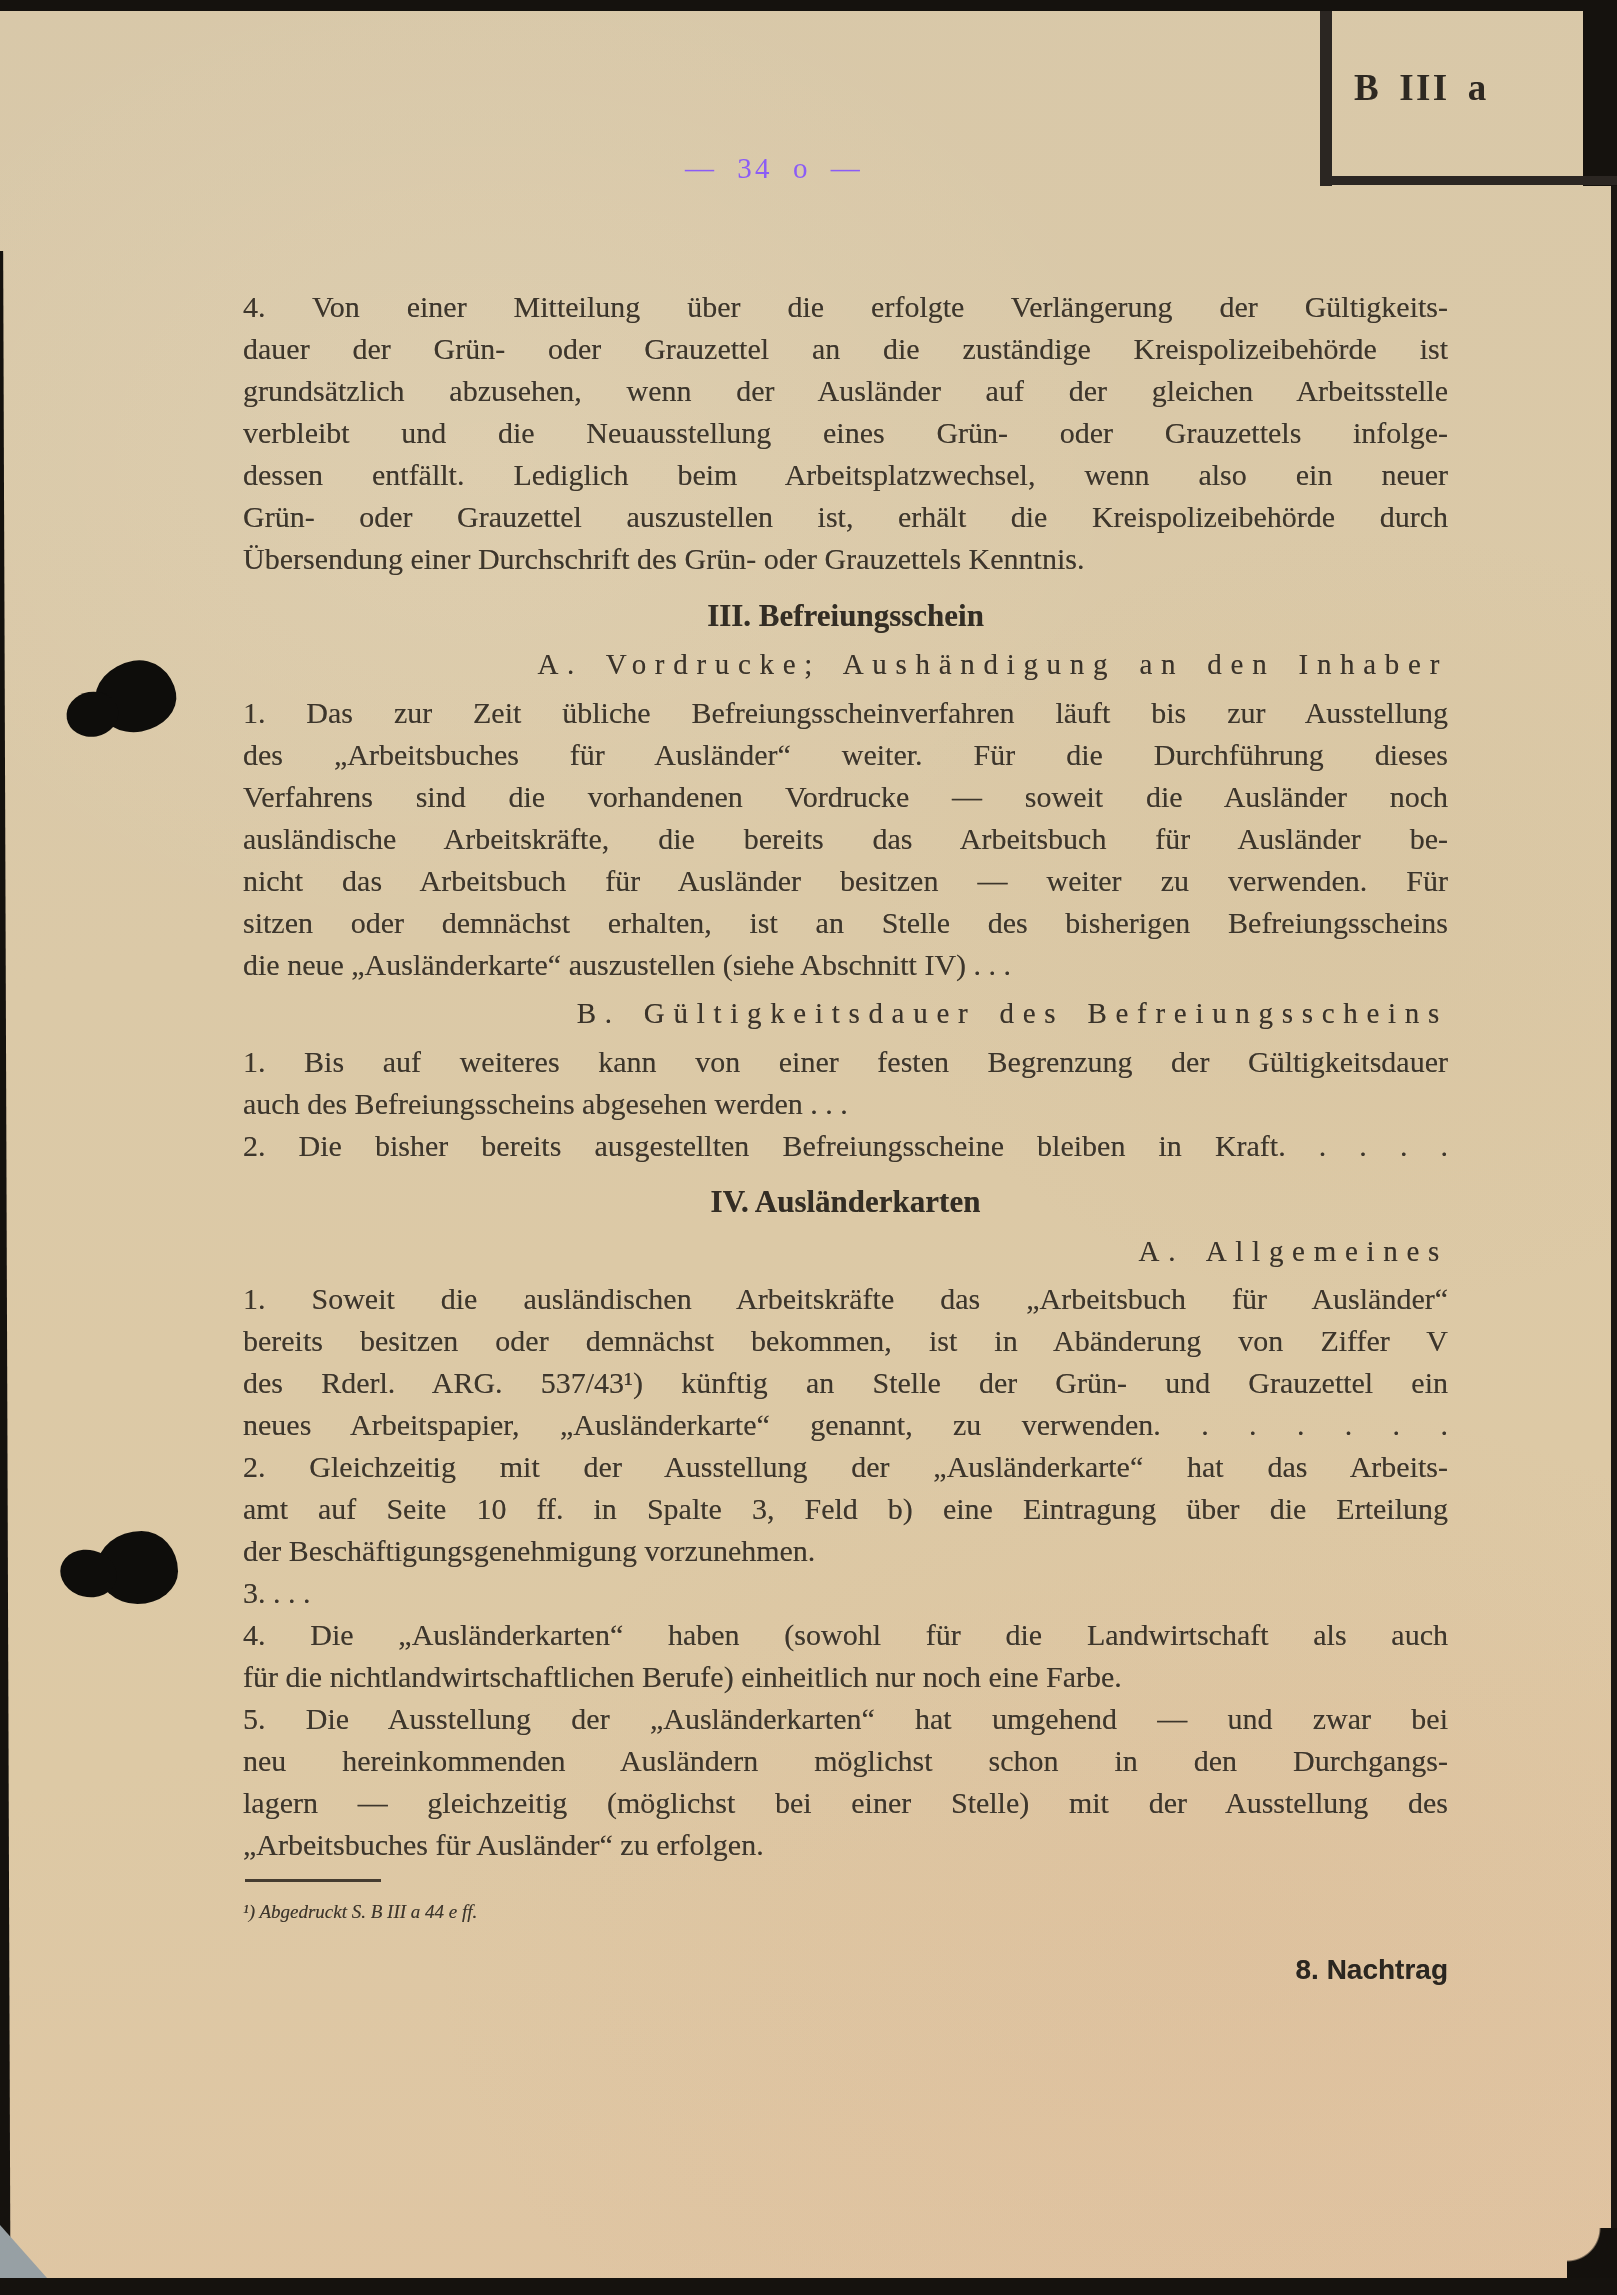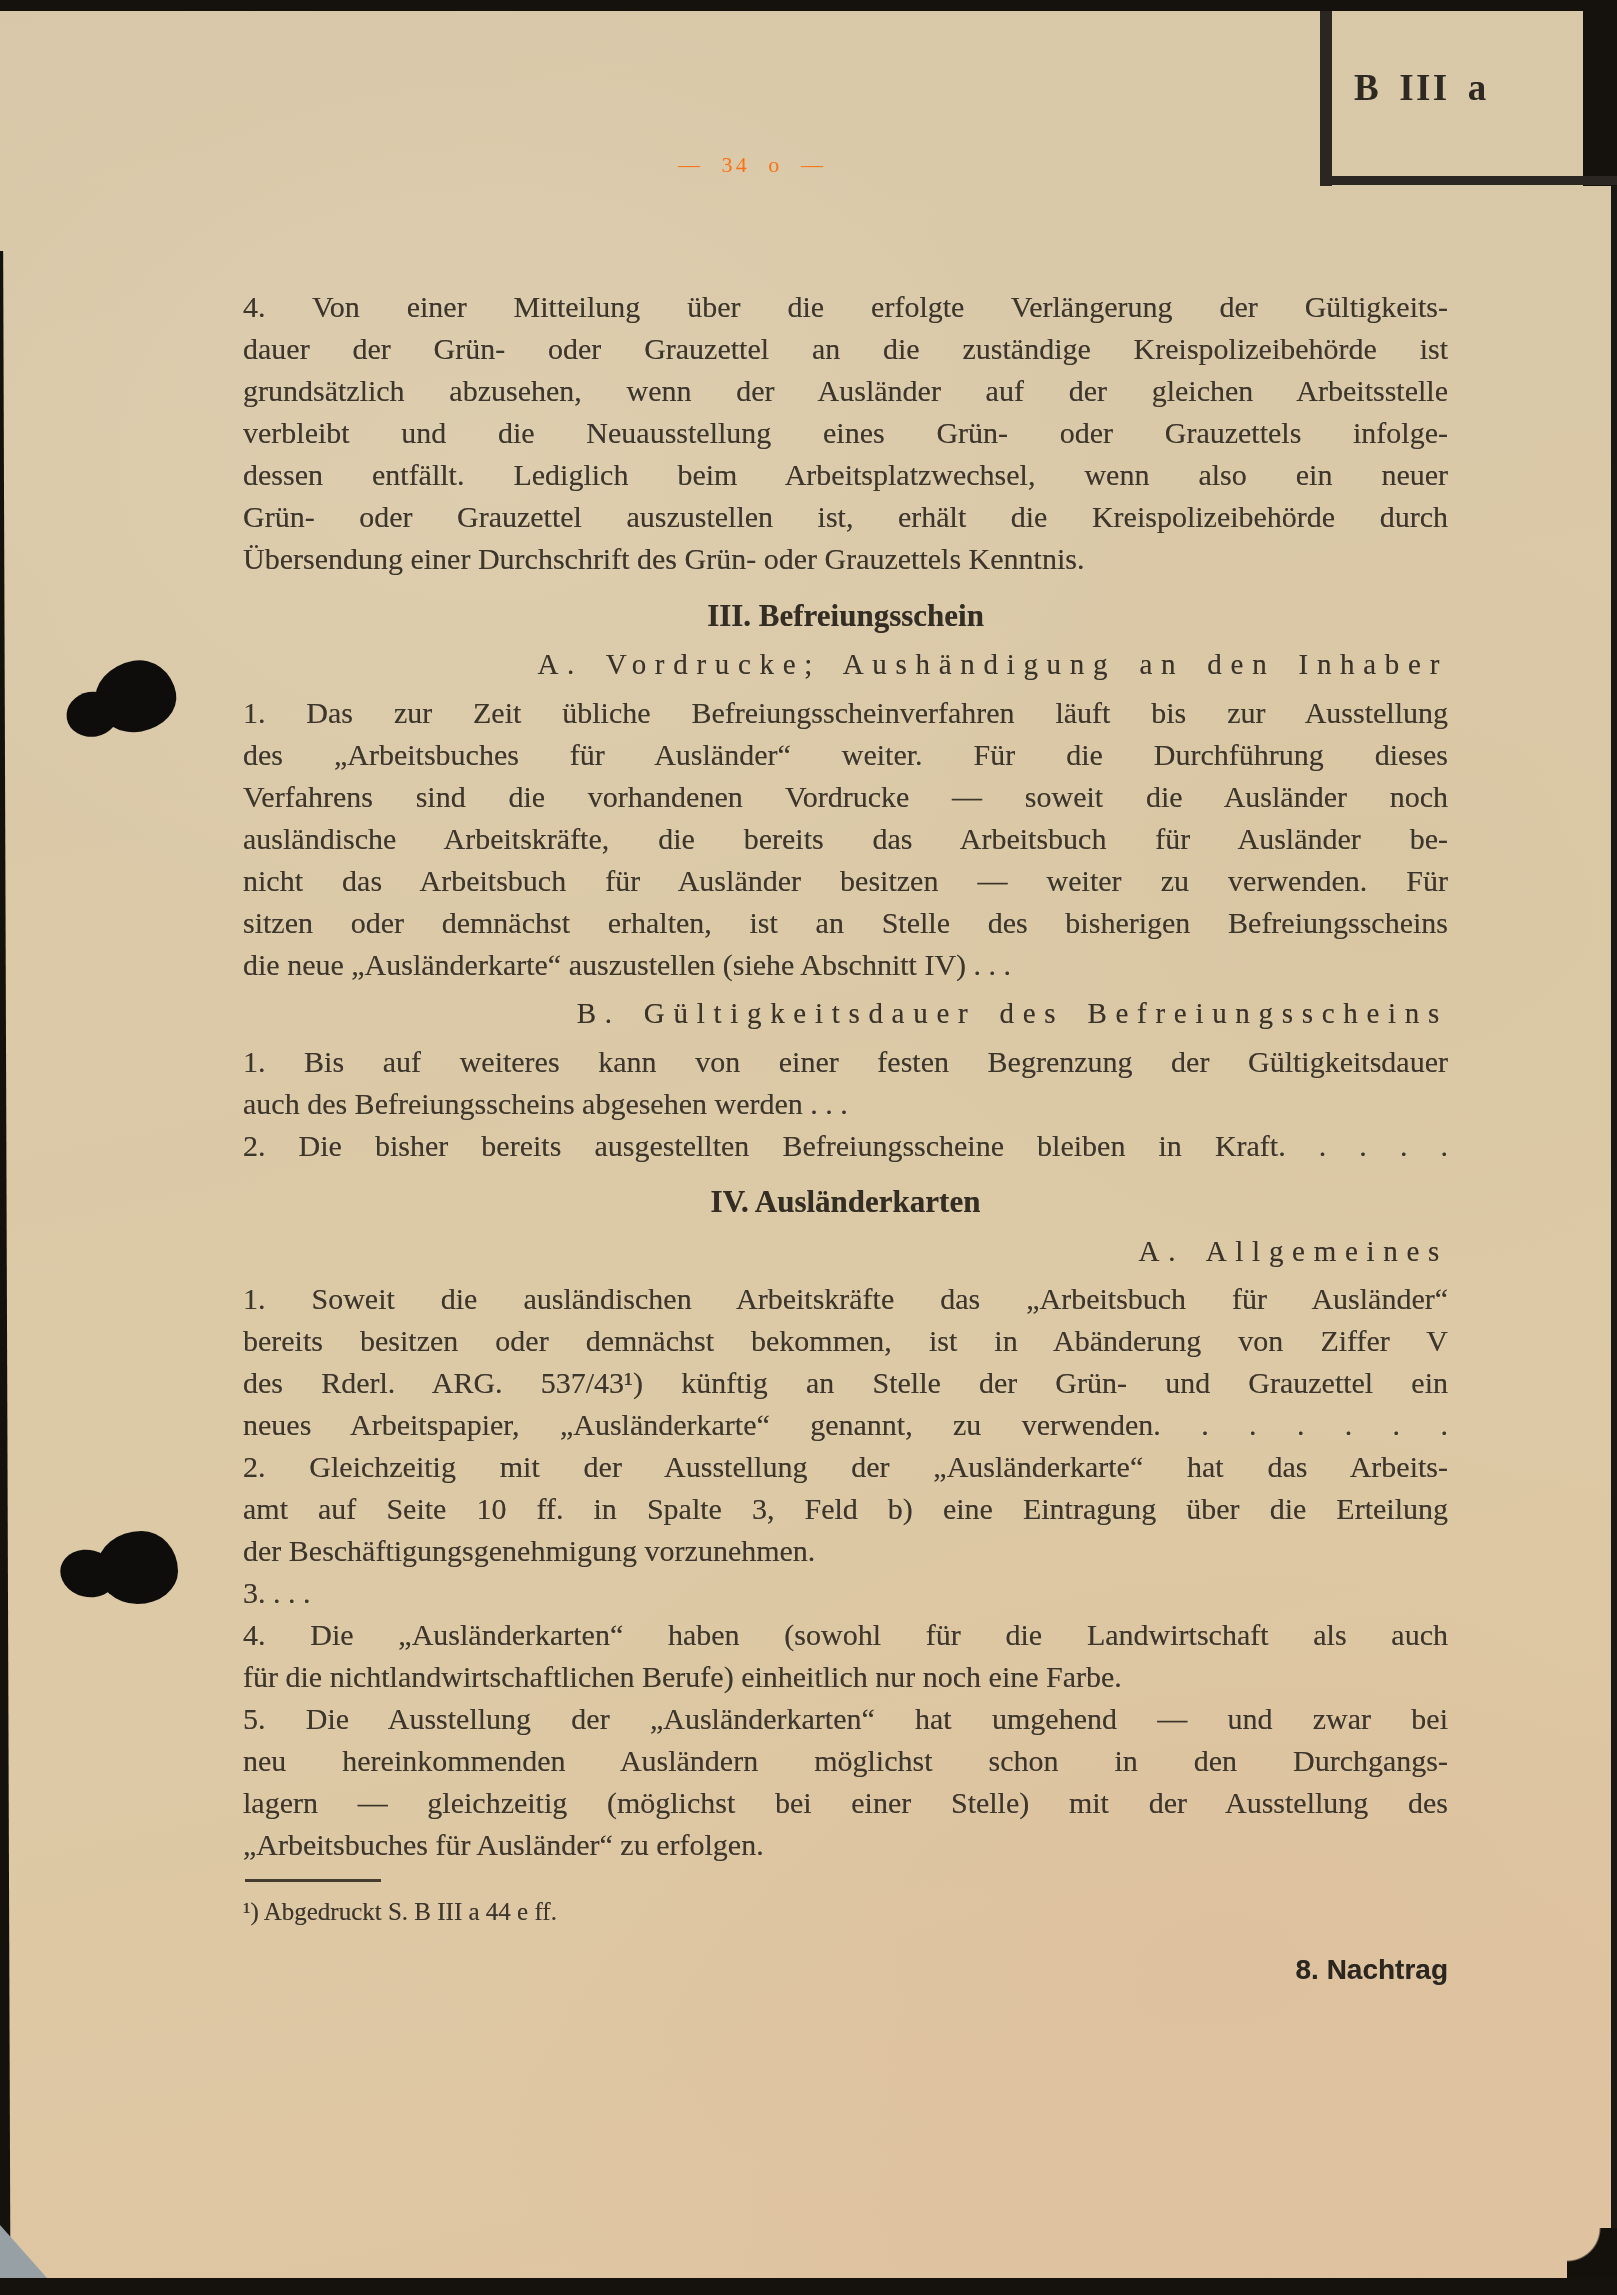--- a/index.html
+++ b/index.html
@@ -30,22 +30,22 @@
   .corner-br-dark { position:absolute; left:1567px; top:2228px; width:50px; height:50px;
                     background:radial-gradient(circle at 0% 0%, rgba(0,0,0,0) 32px, #14110d 34px); }
   
   .corner-vline { position:absolute; left:1320px; top:10.5px;  width:12px;  height:175px; background:#2b2622; }
   .corner-hline { position:absolute; left:1320px; top:176px; width:297px; height:9px;  background:#2b2622; }
   .corner-label {
     position:absolute; left:1354px; top:66px; width:210px; 
     font-weight:bold; font-size:37px; letter-spacing:2.4px; word-spacing:6.5px; color:#2e2922;
   }
   .page-number {
-    position:absolute; left:558px; top:152px; width:388px; text-align:center;
-    font-size:22px; letter-spacing:3.2px; word-spacing:9.7px; color:#f97316;
+    position:absolute; left:580px; top:152px; width:388px; text-align:center;
+    font-size:29px; letter-spacing:3.2px; word-spacing:9.7px; color:#8b5cf6;
   }
   
   .blob { position:absolute; background:#0e0d0b;
           border-radius:55% 45% 50% 50% / 50% 55% 45% 50%; }
   .blob::before { content:''; position:absolute; background:#0e0d0b; border-radius:50%; }
   .blob1 { left:95px; top:661px; width:81px; height:71px; transform:rotate(-10deg); }
   .blob1::before { left:-31px; top:22.6px; width:52px; height:45px; }
   .blob2 { left:97px; top:1531px; width:81px; height:73px; }
   .blob2::before { left:-37px; top:19.4px; width:57px; height:47px; transform:rotate(14deg); }
   
@@ -55,21 +55,21 @@
     text-shadow:0 0 0.5px rgba(61,54,44,0.5);
     margin-top:48px;
   }
   .para { margin:0; }
   .line { text-align:justify; }
   .line.just { text-align-last:justify; }
   .heading { margin:14.6px 0 6.5px; text-align:center; font-weight:bold; font-size:31px; color:#332d24; }
   .spaced-heading { margin:6.5px 0 6.5px; text-align:right; font-size:29px;
                     letter-spacing:0.30em; word-spacing:0.25em; color:#3a332a; }
   .foot-rule { width:136px; height:2.4px; background:#453c30; margin:13px 0 9.7px 1.6px; }
-  .footnote { font-size:25px; line-height:42px; }
+  .footnote { font-size:19px; line-height:42px;font-style:italic; }
   .footer-note { margin-top:16px; text-align:right; font-weight:bold; font-size:28px;
                  font-family:"Liberation Sans","DejaVu Sans",sans-serif; color:#2b2620; }
 </style>
 </head>
 <body>
 
 <div class="page">
   <div class="paper"></div>
 
   <div class="edge edge-top"></div>

